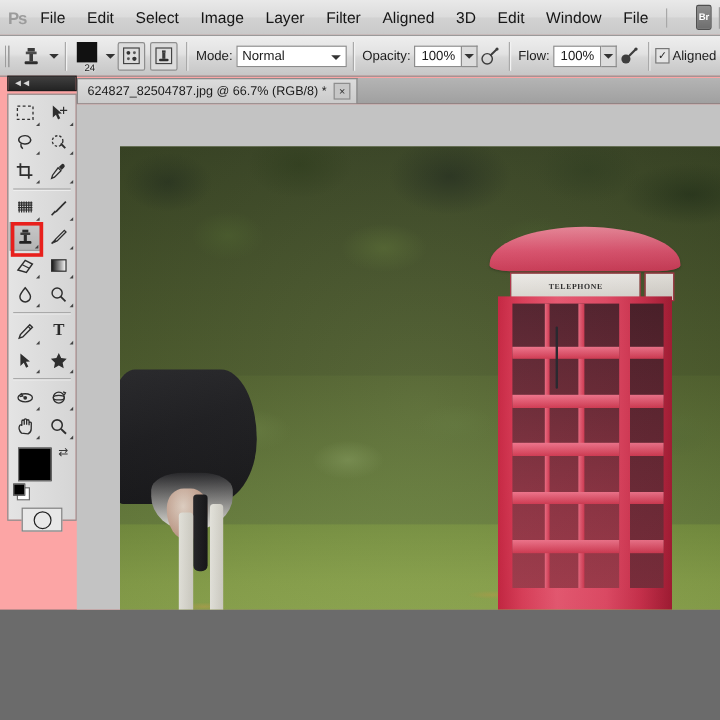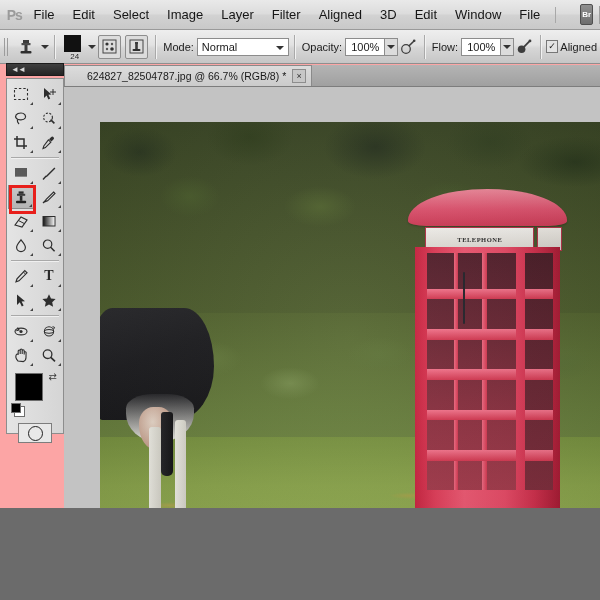--- a/index.html
+++ b/index.html
@@ -93,21 +93,21 @@
   
   .tabbar{
     position:absolute;left:64px;top:65px;width:536px;height:22px;
     background:linear-gradient(to bottom,#b4b4b4,#a0a0a0);
     border-bottom:1px solid #7d7d7d;box-sizing:border-box;
     display:flex;align-items:flex-end;
   }
   .doctab{
     height:21px;background:linear-gradient(to bottom,#dcdcdc,#cbcbcb);
     border:1px solid #8a8a8a;border-bottom:0;
-    display:flex;align-items:center;padding:0 5px 0 22px;font-size:10.5px;
+    display:flex;align-items:center;padding:0 5px 0 8px;font-size:10.5px;
     box-sizing:border-box;white-space:nowrap;gap:6px;
   }
   .tab-close{
     width:12px;height:12px;border:1px solid #8d8d8d;background:#c7c7c7;
     display:flex;align-items:center;justify-content:center;font-size:9px;line-height:1;color:#333;
   }
 
   
   .toolcollapse{
     position:absolute;left:6px;top:63px;width:58px;height:13px;

